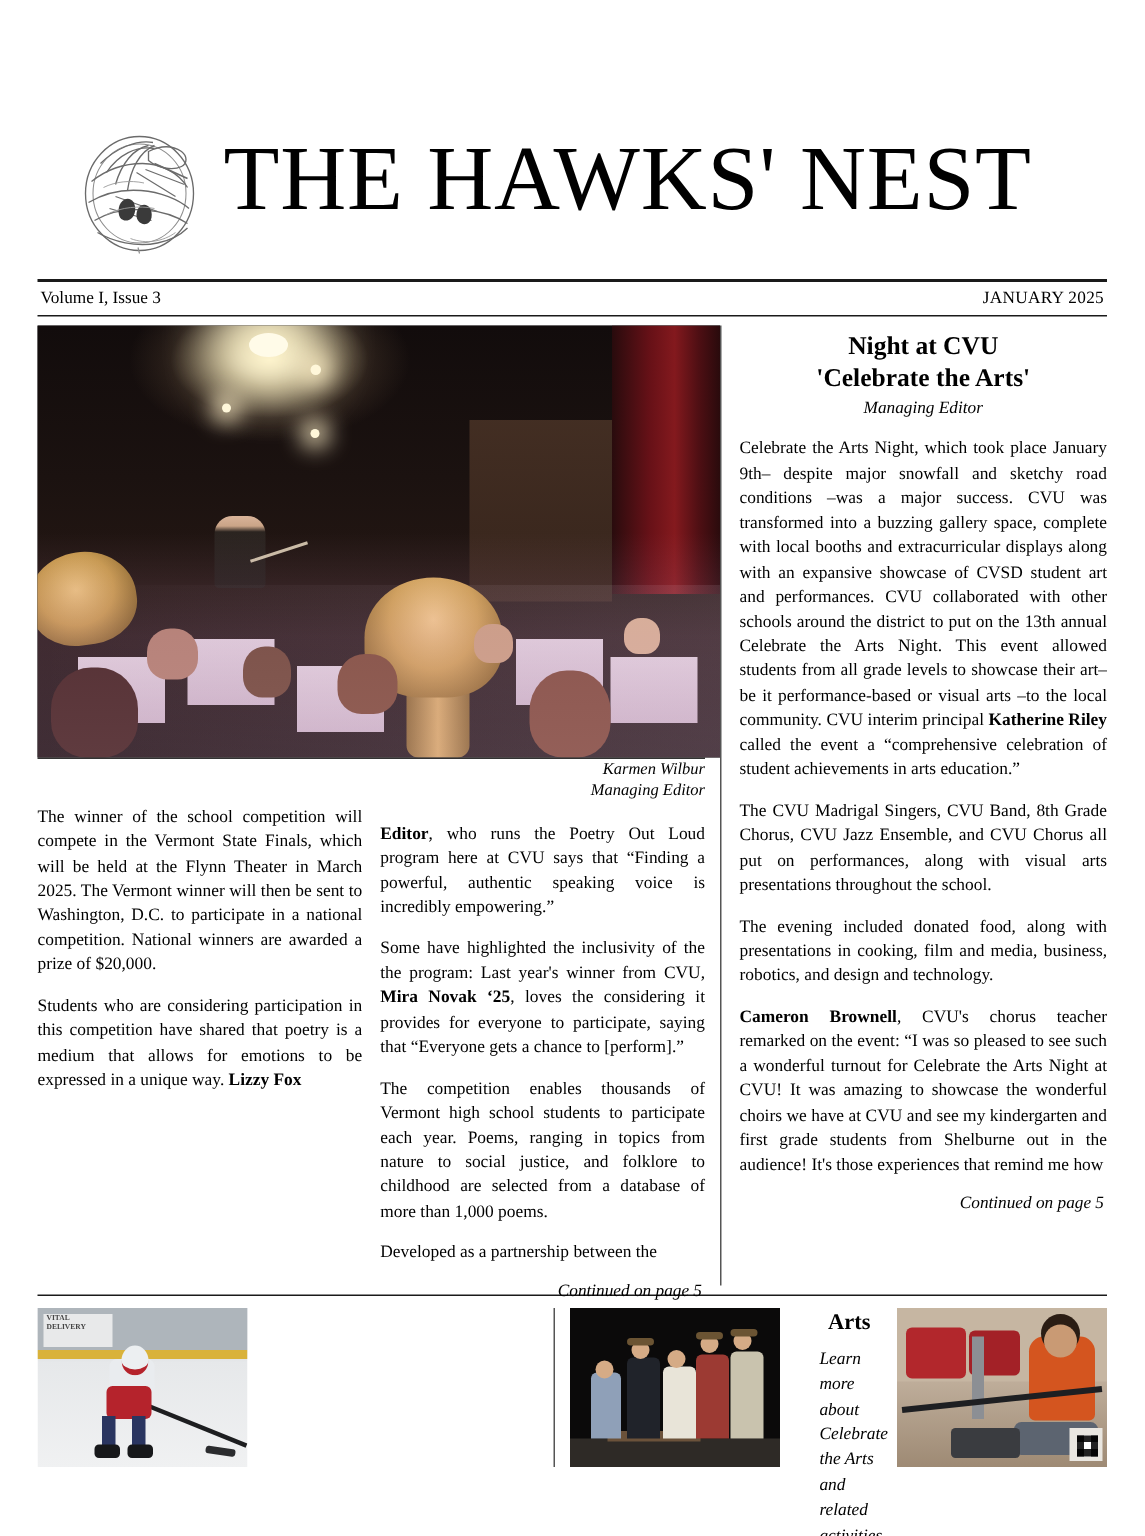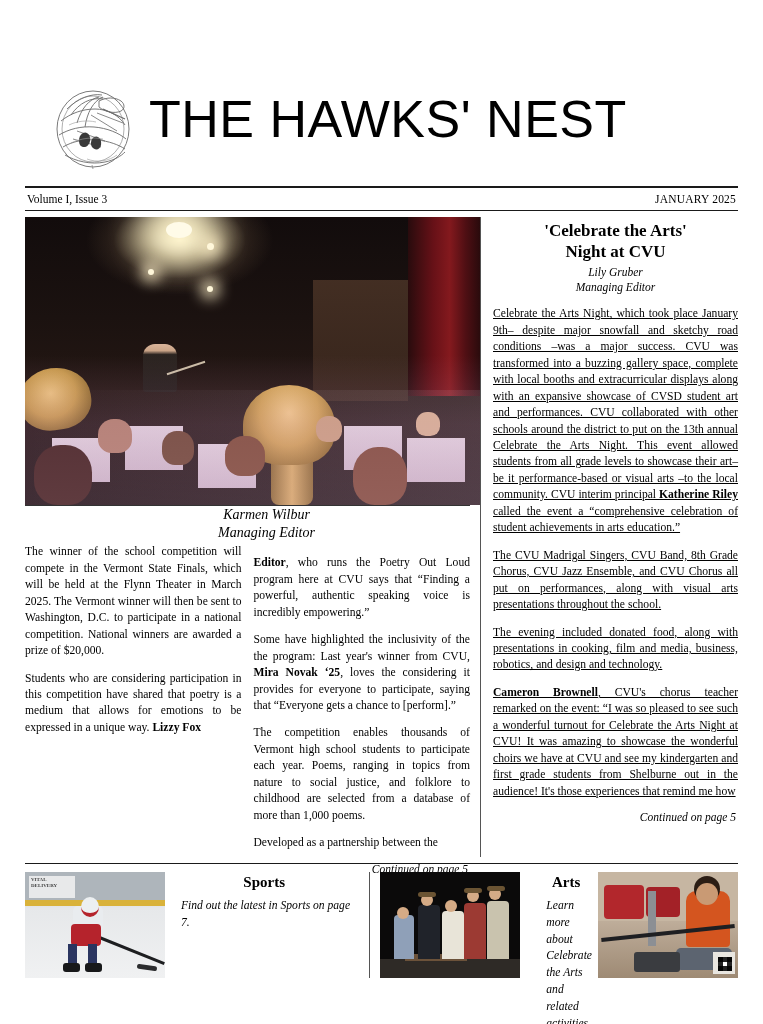--- a/index.html
+++ b/index.html
@@ -37,22 +37,22 @@
     width: 92px;
     height: 92px;
     flex: 0 0 92px;
     margin-left: 22px;
     margin-right: 10px;
     position: relative;
     top: 2px;
   }
   .logo-emblem svg { display: block; width: 100%; height: 100%; }
   .paper-title {
-    font-family: Liberation Sans, sans-serif;
-    font-size: 52px;
+    font-family: Liberation Serif, serif;
+    font-size: 61px;
     letter-spacing: 0.5px;
     font-weight: 400;
     white-space: nowrap;
     line-height: 1;
     position: relative;
     top: -4px;
   }
 
   
   .rule-thick {
@@ -201,23 +201,23 @@
     line-height: 1.22;
     margin: 4px 0 3px 0;
   }
   .byline {
     text-align: center;
     font-style: italic;
     font-size: 11.5px;
     line-height: 1.3;
   }
   .byline-left {
-    text-align: center;
+    text-align: right;
     font-style: italic;
-    font-size: 14px;
+    font-size: 11px;
     line-height: 1.3;
     padding-left: 38px;
   }
 
   
   .two-col {
     display: flex;
     gap: 12px;
     margin-top: 2px;
   }
@@ -234,21 +234,21 @@
   }
   p.body b { font-weight: 700; }
   p.body.first { margin-top: 11px; }
   .continued {
     text-align: right;
     font-style: italic;
     font-size: 11.5px;
     margin-top: 2px;
     padding-right: 2px;
   }
-  .col-right p.body { font-size: 11.6px; text-decoration: underline; }
+  .col-right p.body { font-size: 11.6px; }
 
   
   .promo-rule {
     border-top: 1.4px solid #1a1a1a;
     margin-top: 6px;
   }
   .promos {
     display: flex;
     margin-top: 8px;
     height: 106px;
@@ -437,25 +437,24 @@
           <p class="body"><span>Some have highlighted the inclusivity of the the program: Last year's winner from CVU, </span><b>Mira Novak ‘25</b><span>, loves the considering it provides for everyone to participate, saying that “Everyone gets a chance to [perform].”</span></p>
           <p class="body">The competition enables thousands of Vermont high school students to participate each year. Poems, ranging in topics from nature to social justice, and folklore to childhood are selected from a database of more than 1,000 poems.</p>
           <p class="body">Developed as a partnership between the</p>
           <div class="continued">Continued on page 5</div>
         </div>
       </div>
     </div>
 
     <div class="col-right">
       <div class="headline-right">
+        <div>Night at CVU</div>
         <div>'Celebrate the Arts'</div>
-        <div>Night at CVU</div>
       </div>
       <div class="byline">
-        <div>Lily Gruber</div>
         <div>Managing Editor</div>
       </div>
 
       <p class="body first"><span>Celebrate the Arts Night, which took place January 9th– despite major snowfall and sketchy road conditions –was a major success. CVU was transformed into a buzzing gallery space, complete with local booths and extracurricular displays along with an expansive showcase of CVSD student art and performances. CVU collaborated with other schools around the district to put on the 13th annual Celebrate the Arts Night. This event allowed students from all grade levels to showcase their art– be it performance-based or visual arts –to the local community. CVU interim principal </span><b>Katherine Riley</b><span> called the event a “comprehensive celebration of student achievements in arts education.”</span></p>
       <p class="body">The CVU Madrigal Singers, CVU Band, 8th Grade Chorus, CVU Jazz Ensemble, and CVU Chorus all put on performances, along with visual arts presentations throughout the school.</p>
       <p class="body">The evening included donated food, along with presentations in cooking, film and media, business, robotics, and design and technology.</p>
       <p class="body"><b>Cameron Brownell</b><span>, CVU's chorus teacher remarked on the event: “I was so pleased to see such a wonderful turnout for Celebrate the Arts Night at CVU! It was amazing to showcase the wonderful choirs we have at CVU and see my kindergarten and first grade students from Shelburne out in the audience! It's those experiences that remind me how</span></p>
       <div class="continued">Continued on page 5</div>
     </div>
   </div>
@@ -475,24 +474,20 @@
           <div class="hair"></div>
           <div class="jersey"></div>
           <div class="helmet"></div>
           <div class="shorts"></div>
           <div class="sockl"></div>
             <div class="sockr"></div>
           <div class="skatel"></div>
             <div class="skater"></div>
           <div class="blade"></div>
         </div>
-      </div>
-      <div class="promo-text">
-        <div class="promo-title">Sports</div>
-        <div class="promo-desc">Find out the latest in Sports on page 7.</div>
       </div>
     </div>
 
     <div class="promo second">
       <div class="promo-img" style="margin-right:10px;">
         <div class="ph-theatre">
           <div class="floor"></div>
           <div class="bench"></div>
           <div class="p f1"></div>
             <div class="p f2"></div>

